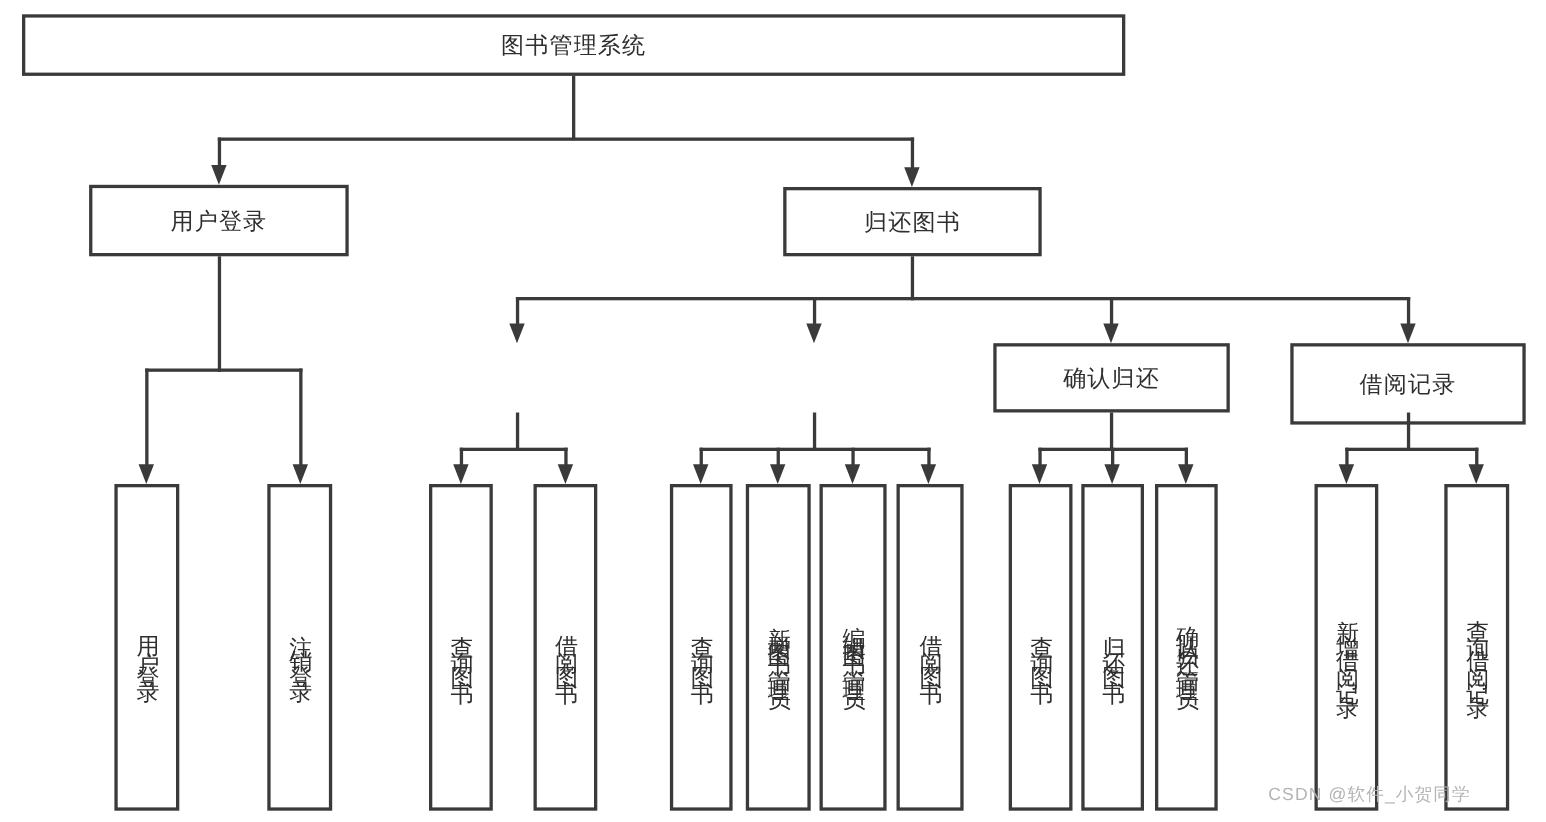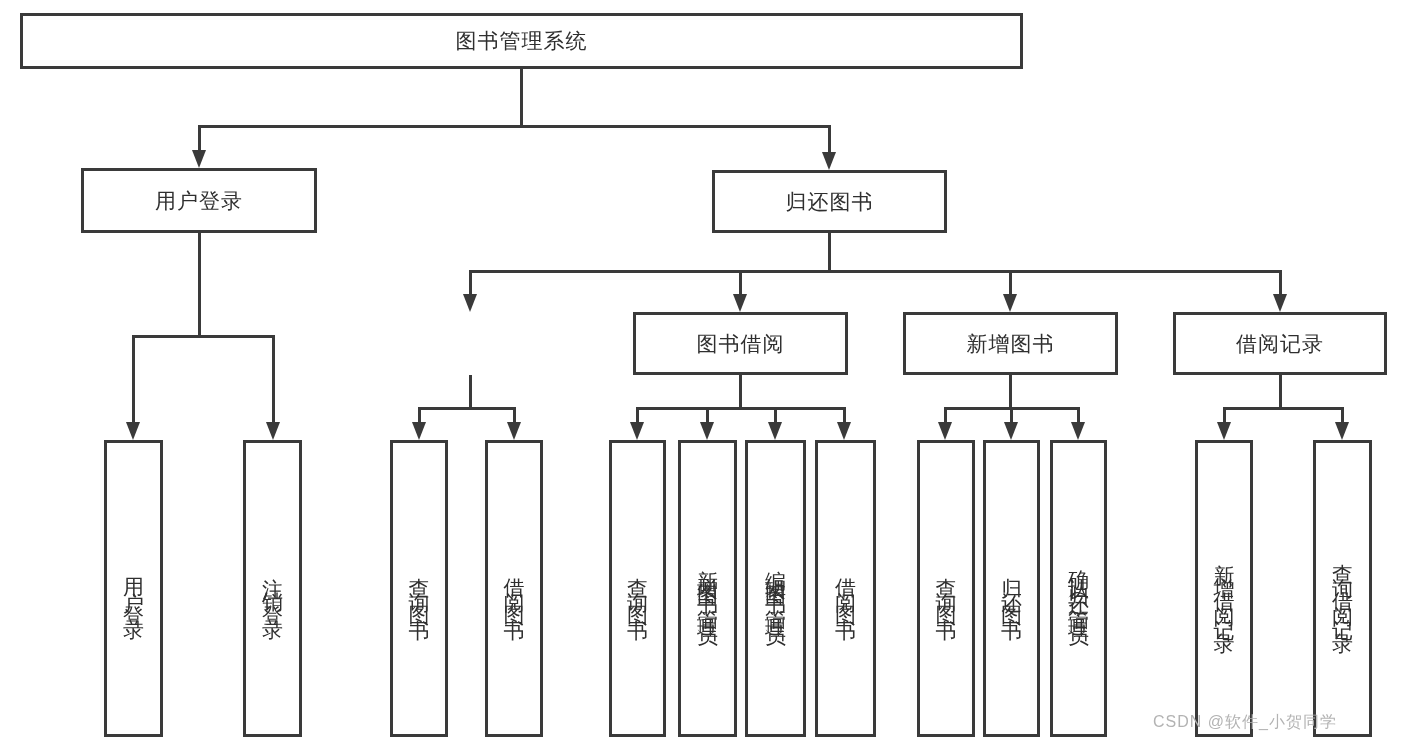--- a/index.html
+++ b/index.html
@@ -57,29 +57,26 @@
 
   <div class="box hbox" style="left:81px;top:168px;width:236px;height:65px;">
     <span>用户登录</span>
   </div>
 
   <div class="box hbox" style="left:712px;top:170px;width:235px;height:63px;">
     <span>归还图书</span>
   </div>
 
 
-  <div class="box hbox" style="left:633px;top:312px;width:215px;height:63px;">
-    <span>图书借阅</span>
+
+  <div class="box hbox" style="left:903px;top:312px;width:215px;height:63px;">
+    <span>确认归还</span>
   </div>
 
-  <div class="box hbox" style="left:903px;top:312px;width:215px;height:63px;">
-    <span>新增图书</span>
-  </div>
-
-  <div class="box hbox" style="left:1173px;top:312px;width:214px;height:63px;">
+  <div class="box hbox" style="left:1173px;top:312px;width:214px;height:74px;">
     <span>借阅记录</span>
   </div>
 
   <div class="box vbox" style="left:104px;top:440px;width:59px;height:297px;">
     <span>用户登录</span>
   </div>
   <div class="box vbox" style="left:243px;top:440px;width:59px;height:297px;">
     <span>注销登录</span>
   </div>
 

